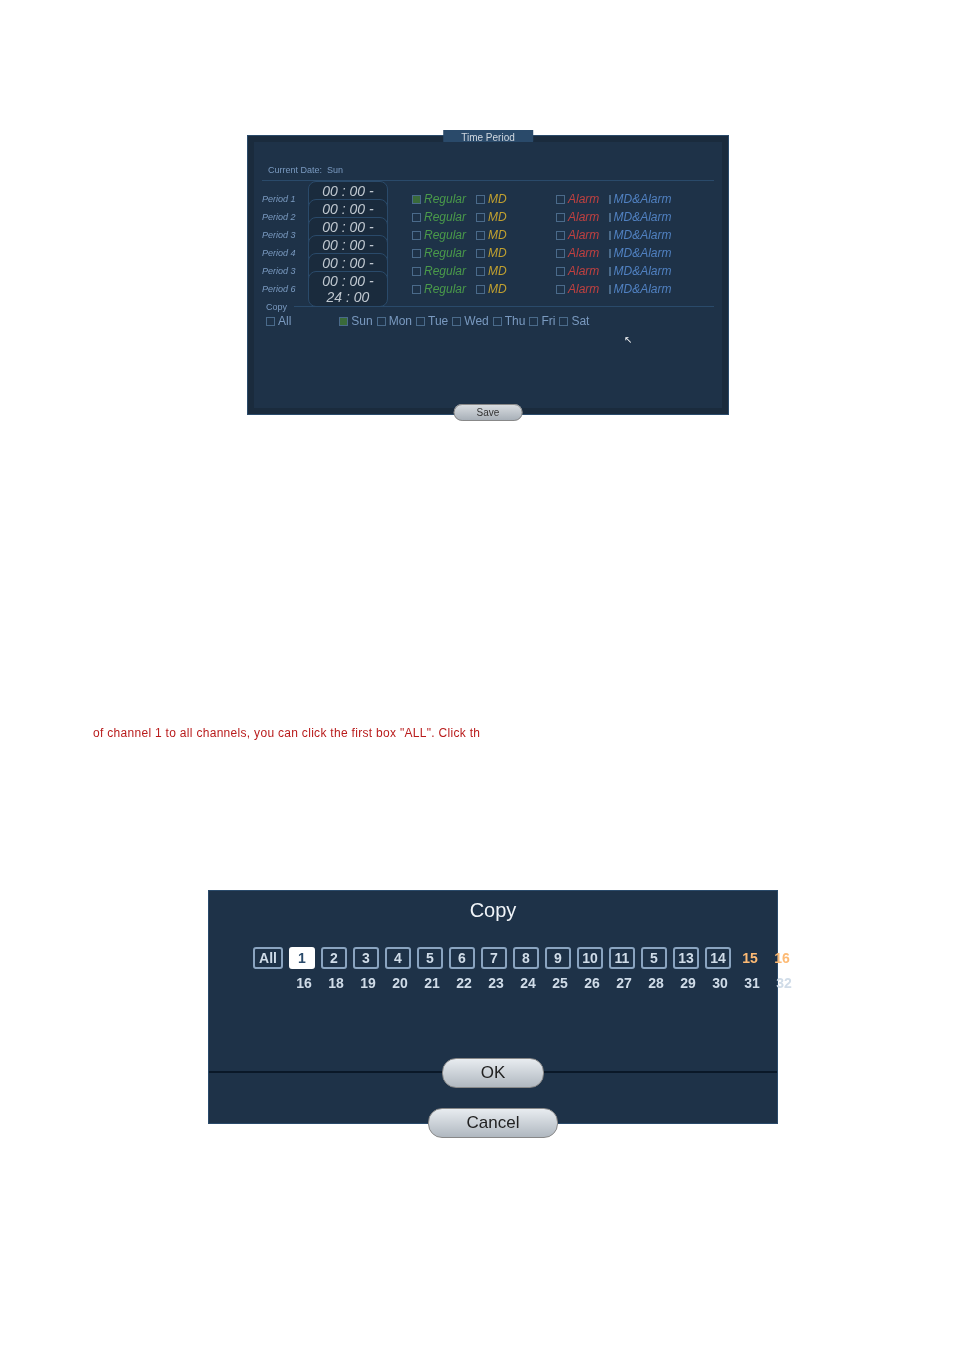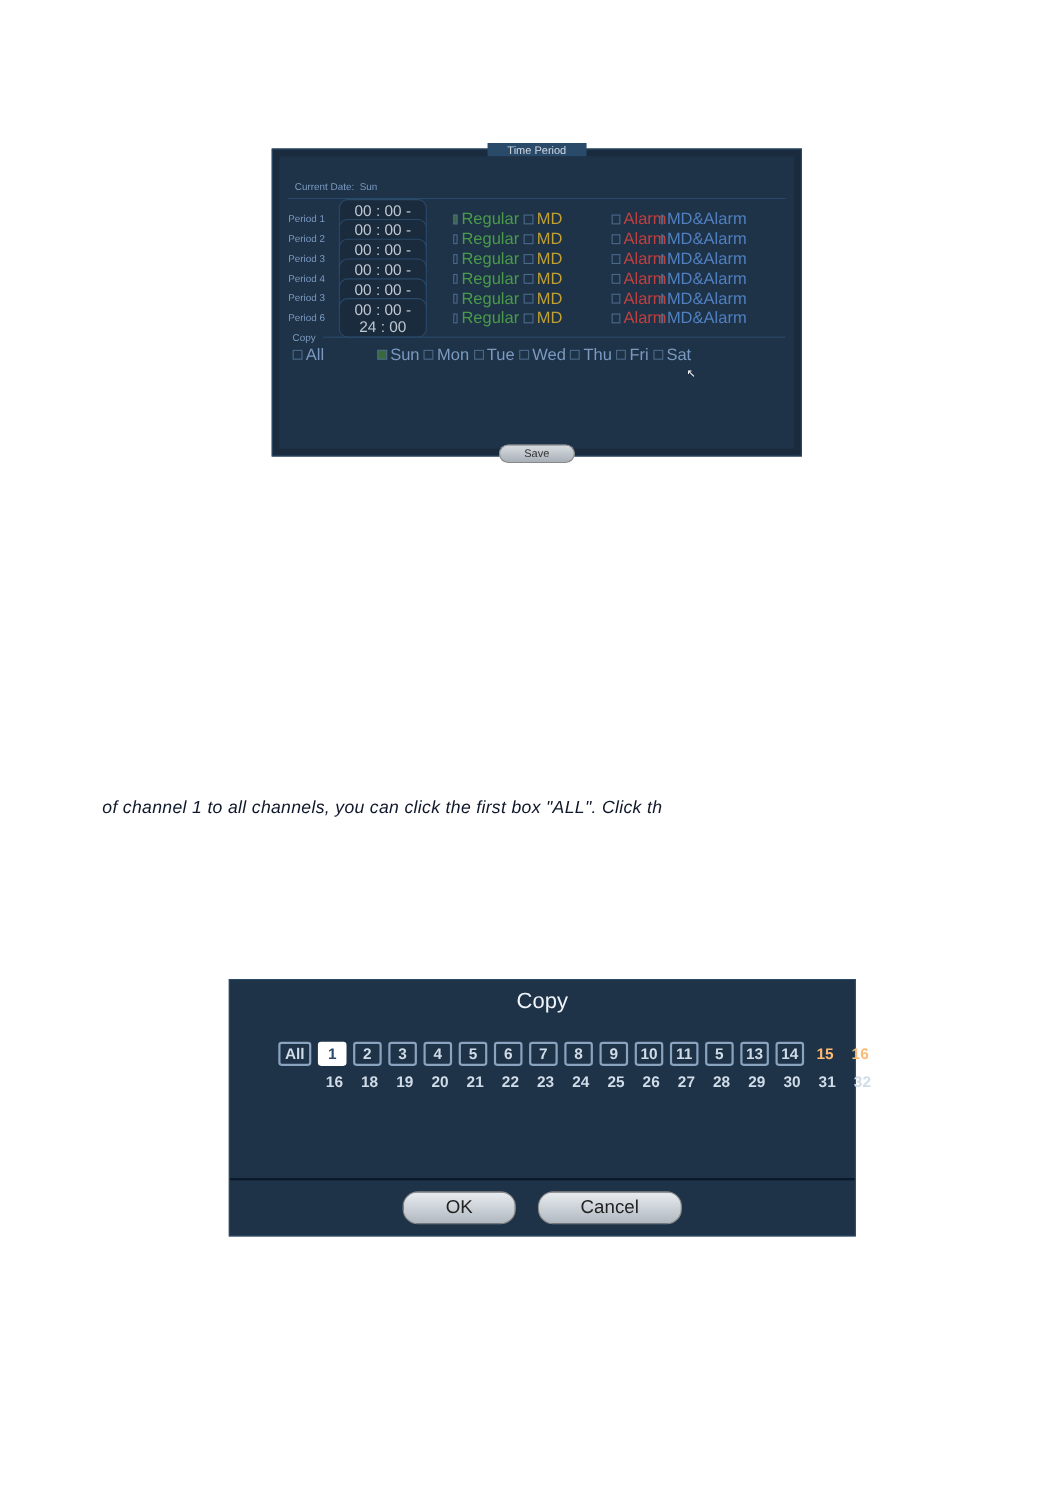--- a/index.html
+++ b/index.html
@@ -61,20 +61,21 @@
       position: absolute;
       left: 8px;
       top: 48px;
       right: 8px;
     }
     .period-row {
       display: flex;
       align-items: center;
       height: 18px;
       gap: 4px;
+      font-style: italic;
     }
     .period-label {
       color: #7a9ac0;
       font-size: 9px;
       width: 42px;
     }
     .time-input {
       background: #1a2b3d;
       border: 1px solid #2a4a6a;
       border-radius: 8px;
@@ -94,21 +95,21 @@
       height: 9px;
       border: 1px solid #4a6a8a;
       background: transparent;
       display: inline-block;
     }
     .cb.checked {
       background: #3a6a3a;
     }
     .cb-label {
       color: #7a9ac0;
-      font-size: 15px;
+      font-size: 12px;
     }
     .cb-label.green { color: #4a9a4a; }
     .cb-label.yellow { color: #c0a030; }
     .cb-label.red { color: #c04040; }
     .cb-label.blue { color: #5080c0; }
     .col-reg { width: 60px; margin-left: 20px; }
     .col-md { width: 40px; }
     .col-alarm { width: 50px; margin-left: 36px; }
     .col-mda { width: 60px; justify-content: center; }
     .copy-label {
@@ -151,24 +152,23 @@
       color: #333;
       font-size: 10px;
       padding: 2px 22px;
       border-radius: 10px;
       border: 1px solid #888;
     }
     .text-line {
       position: absolute;
       left: 93px;
       top: 726px;
-      font-size: 16px;
-      color: #0f172a;
+      font-size: 12px;
+      color: #b91c1c;
       letter-spacing: 0.3px;
-      font-style: italic;
     }
     .dialog2 {
       position: absolute;
       left: 208px;
       top: 890px;
       width: 570px;
       height: 234px;
       background: #1e3248;
       border: 1px solid #2a4a6a;
     }
@@ -230,20 +230,21 @@
       position: absolute;
       left: 0;
       bottom: 0;
       right: 0;
       height: 52px;
       border-top: 2px solid #0a1828;
       display: flex;
       align-items: center;
       justify-content: center;
       gap: 20px;
+      flex-direction: column;
     }
     .d2-btn {
       background: linear-gradient(#e8ecf0, #b0b8c0);
       color: #222;
       font-size: 17px;
       padding: 4px 38px;
       border-radius: 14px;
       border: 1px solid #888;
     }
   </style>

